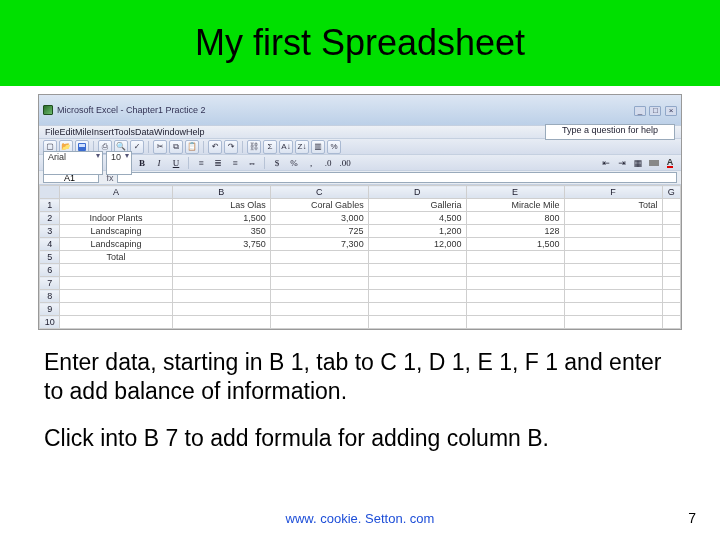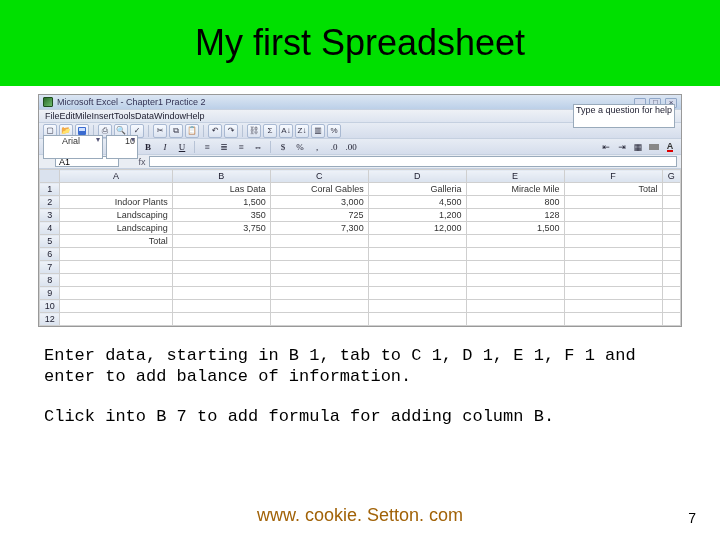--- a/index.html
+++ b/index.html
@@ -3,62 +3,62 @@
 <meta charset="utf-8">
 <style>
   * { margin: 0; padding: 0; box-sizing: border-box; }
   body { width: 720px; height: 540px; font-family: Arial, sans-serif; background: #fff; position: relative; overflow: hidden; }
 
   .title-band { background: #00e000; padding: 22px 0 22px 0; }
   .title { font-size: 36px; font-weight: normal; text-align: center; color: #000; font-family: Arial, sans-serif; }
 
   .excel-shot { margin: 8px 38px 0 38px; border: 1px solid #999; background: #f3f3ef; font-family: Tahoma, Arial, sans-serif; font-size: 9px; color: #333; }
 
-  .excel-titlebar { display: flex; align-items: center; background: linear-gradient(#dce6f3, #bcd0e8); height: 14px; padding: 0 4px; }
+  .excel-titlebar { display: flex; align-items: center; background: linear-gradient(#dce6f3, #bcd0e8); height: 30px; padding: 0 4px; }
   .excel-logo { width: 10px; height: 10px; background: linear-gradient(135deg,#2a6b2a,#6dbb6d); border:1px solid #1e4d1e; border-radius:1px; margin-right:4px;}
   .excel-titlebar .cap { color:#335; font-size:9px; flex:1; }
   .win-btns span { display:inline-block; width:12px; height:10px; background:#d4dced; border:1px solid #90a7c8; border-radius:1px; margin-left:1px; text-align:center; line-height:8px; font-size:8px; color:#335; }
 
   .menubar { display: flex; align-items:center; background: linear-gradient(#eef1f6,#dde4f0); padding: 1px 6px; height: 14px; gap:0; border-top:1px solid #c5d0e0; border-bottom:1px solid #c5d0e0; }
   .menubar span { font-size:9px; color:#223; cursor:default; }
-  .help-box { margin-left:auto; border:1px solid #9ab; background:#fff; font-size:8px; color:#888; padding:0 2px; height:24px; line-height:11px; }
+  .help-box { margin-left:auto; border:1px solid #9ab; background:#fff; font-size:8px; color:#888; padding:0 16px; height:16px; line-height:11px; }
 
   .toolbar { display:flex; align-items:center; background: linear-gradient(#e7ecf4,#d5ddec); padding:1px 4px; height:16px; gap:2px; border-bottom:1px solid #c5d0e0; }
   .tbtn { width:14px; height:14px; background:linear-gradient(#f7faff,#dbe3f0); border:1px solid #a9b9d2; border-radius:2px; display:flex; align-items:center; justify-content:center; font-size:8px; color:#334; }
   .tsep { width:1px; height:12px; background:#b7c3d6; margin:0 2px; }
 
   .fmt-toolbar { display:flex; align-items:center; background: linear-gradient(#e7ecf4,#d5ddec); padding:1px 4px; height:16px; gap:3px; border-bottom:1px solid #c5d0e0; }
-  .fontbox { background:#fff; border:1px solid #9ab; height:24px; padding:0 12px 0 18px; font-size:9px; color:#333; position:relative; }
+  .fontbox { background:#fff; border:1px solid #9ab; height:24px; padding:0 12px 0 4px; font-size:9px; color:#333; position:relative; }
   .fontbox::after { content:"▾"; position:absolute; right:2px; top:-1px; font-size:8px; color:#557; }
   .fmtbtn { width:14px; height:14px; border:1px solid transparent; border-radius:2px; display:flex; align-items:center; justify-content:center; font-size:9px; font-family: 'Times New Roman', serif; color:#223; }
   .fmt-right { margin-left:auto; display:flex; gap:2px; }
   .swatch { width:14px;height:14px; display:flex;align-items:center;justify-content:center; }
 
   .fx-row { display:flex; align-items:center; background:#e9edf3; height:14px; border-bottom:1px solid #c5d0e0; font-size:9px; }
-  .namebox { width:64px; background:#fff; border:1px solid #9ab; margin:1px 16px; height:11px; line-height:11px; padding:0 3px; color:#000; }
+  .namebox { width:56px; background:#fff; border:1px solid #9ab; margin:1px 4px; height:11px; line-height:11px; padding:0 20px; color:#000; }
   .fxlbl { width:14px; text-align:center; color:#556; }
   .fxbar { flex:1; background:#fff; border:1px solid #9ab; height:11px; margin:1px 4px 1px 0; }
 
   .gridwrap { background:#fff; }
   table.sheet { border-collapse:collapse; width:100%; table-layout:fixed; }
   table.sheet th, table.sheet td { border:1px solid #cfcfcf; font-size:9px; height:13px; padding:0 4px; overflow:hidden; white-space:nowrap; }
   table.sheet th { background:linear-gradient(#eef2f8,#dae2ee); font-weight:normal; color:#223; text-align:center; }
   td.rownum { width:20px; background:linear-gradient(#eef2f8,#dae2ee); text-align:center; color:#223; border-right:1px solid #b7c0cf;}
-  td.txt { text-align:right; }
+  td.txt { text-align:center; }
   td.num { text-align:right; }
   col.cr { width:20px; }
   col.cA { width:110px; }
   col.cB,col.cC,col.cD,col.cE { width:96px; }
   col.cF { width:96px; }
   col.cG { width:18px; }
   .corner { background:#dae2ee !important; }
 
-  .para { font-size: 17px; font-family: Liberation Mono, monospace; color:#000; margin: 18px 44px 0 44px; line-height:1.25; }
-
-  .footer-url { position:absolute; bottom:14px; left:0; right:0; text-align:center; font-size:18px; color:#a16207; }
+  .para { font-size: 23px; font-family: Liberation Sans, sans-serif; color:#000; margin: 18px 44px 0 44px; line-height:1.25; }
+
+  .footer-url { position:absolute; bottom:14px; left:0; right:0; text-align:center; font-size:13px; color:#1d4ed8; }
   .pagenum { position:absolute; bottom:14px; right:24px; font-size:14px; color:#000; }
 
   .icon-floppy { width:8px;height:8px;background:#3a6bd0;position:relative;border-radius:1px;}
   .icon-floppy::after{content:"";position:absolute;left:1px;top:1px;width:6px;height:3px;background:#cfe0ff;}
 </style>
 </head>
 <body>
 
 <div class="title-band">
   <h1 class="title">My first Spreadsheet</h1>
@@ -169,21 +169,21 @@
         <th>B</th>
         <th>C</th>
         <th>D</th>
         <th>E</th>
         <th>F</th>
         <th>G</th>
       </tr>
       <tr>
         <td class="rownum">1</td>
         <td class="txt"></td>
-        <td class="num">Las Data</td>
+        <td class="num">Las Olas</td>
         <td class="num">Coral Gables</td>
         <td class="num">Galleria</td>
         <td class="num">Miracle Mile</td>
         <td class="num">Total</td>
         <td></td>
       </tr>
       <tr>
         <td class="rownum">2</td>
         <td class="txt">Indoor Plants</td>
         <td class="num">1,500</td>
@@ -266,30 +266,20 @@
       <tr>
             <td class="rownum">10</td>
             <td></td>
             <td></td>
             <td></td>
             <td></td>
             <td></td>
             <td></td>
             <td></td>
           </tr>
-      <tr>
-            <td class="rownum">12</td>
-            <td></td>
-            <td></td>
-            <td></td>
-            <td></td>
-            <td></td>
-            <td></td>
-            <td></td>
-          </tr>
     </tbody>
       </table>
   </div>
 </div>
 
 <p class="para">Enter data, starting in B 1, tab to C 1, D 1, E 1, F 1 and enter to add balance of information.</p>
 <p class="para">Click into B 7 to add formula for adding column B.</p>
 
 <div class="footer-url">www. cookie. Setton. com</div>
 <div class="pagenum">7</div>

